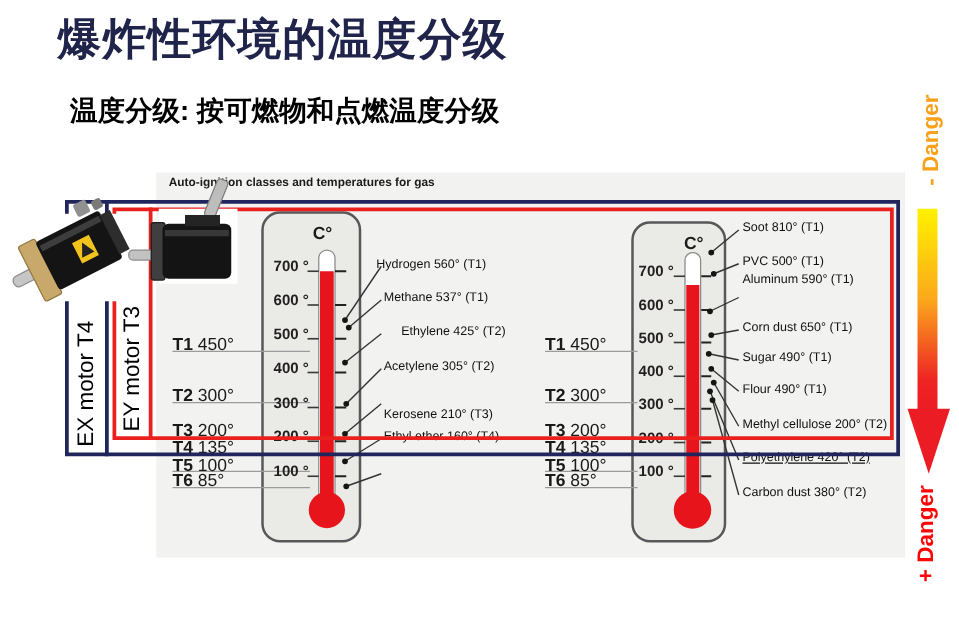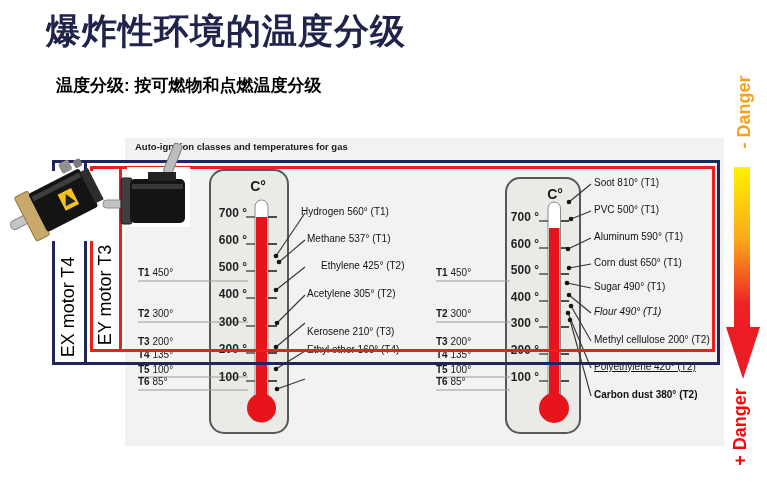--- a/index.html
+++ b/index.html
@@ -1,26 +1,26 @@
 <!DOCTYPE html>
 <html><head>
 <meta charset="utf-8">
 <style>
   html,body{margin:0;padding:0;background:#fff;}
   .stage{position:relative;width:767px;height:499px;background:#fff;overflow:hidden;
          font-family:"Liberation Sans","DejaVu Sans",sans-serif;}
   .abs{position:absolute;}
   .page-title{left:46px;top:8px;font-size:35px;font-weight:bold;color:#20244A;letter-spacing:1px;white-space:nowrap;}
-  .subtitle{left:56px;top:74px;font-size:17px;font-weight:bold;color:#000;white-space:nowrap;}
+  .subtitle{left:56px;top:74px;font-size:22px;font-weight:bold;color:#000;white-space:nowrap;}
   .panel{left:125px;top:138px;width:599px;height:308px;background:#F2F2F1;z-index:1;}
   .layer{z-index:3;}
   .hdr{font-size:9.5px;font-weight:bold;color:#1a1a1a;white-space:nowrap;z-index:3;}
   .cdeg{font-size:14px;font-weight:bold;color:#1a1a1a;width:36px;text-align:center;z-index:3;}
   .tick{font-size:12px;font-weight:bold;color:#231F20;width:42px;text-align:right;z-index:3;white-space:nowrap;}
-  .tclass{font-size:10px;color:#1a1a1a;z-index:3;white-space:nowrap;}
+  .tclass{font-size:14px;color:#1a1a1a;z-index:3;white-space:nowrap;}
   .tclass .b{font-weight:bold;}
   .sub{font-size:10px;color:#111;z-index:3;white-space:nowrap;}
   .sub.wrap{white-space:normal;width:112px;line-height:1.2;}
   .vlabel{font-size:18px;color:#000;width:140px;height:20px;text-align:center;
           transform:rotate(-90deg);z-index:3;white-space:nowrap;}
   .vdanger{font-size:18px;font-weight:bold;width:96px;height:20px;text-align:center;
            transform:rotate(-90deg);z-index:3;white-space:nowrap;}
   .danger-less{color:#F9A11B;}
   .danger-more{color:#FE0505;}
   .box{box-sizing:border-box;z-index:4;}
@@ -200,27 +200,27 @@
 
   <div class="abs sub" style="left:301px;top:206px;">Hydrogen 560° (T1)</div>
   <div class="abs sub" style="left:307px;top:233px;">Methane 537° (T1)</div>
   <div class="abs sub" style="left:321px;top:260px;">Ethylene 425° (T2)</div>
   <div class="abs sub" style="left:307px;top:288px;">Acetylene 305° (T2)</div>
   <div class="abs sub" style="left:307px;top:326px;">Kerosene 210° (T3)</div>
   <div class="abs sub" style="left:307px;top:344px;">Ethyl ether 160° (T4)</div>
 
   <div class="abs sub" style="left:594px;top:177px;">Soot 810° (T1)</div>
   <div class="abs sub" style="left:594px;top:204px;">PVC 500° (T1)</div>
-  <div class="abs sub" style="left:594px;top:231px;">Aluminum 590° (T1)</div>
+  <div class="abs sub" style="left:594px;top:218px;">Aluminum 590° (T1)</div>
   <div class="abs sub" style="left:594px;top:257px;">Corn dust 650° (T1)</div>
   <div class="abs sub" style="left:594px;top:281px;">Sugar 490° (T1)</div>
-  <div class="abs sub" style="left:594px;top:306px;font-style:italic;">Flour 490° (T1)</div>
+  <div class="abs sub" style="left:594px;top:306px;">Flour 490° (T1)</div>
   <div class="abs sub" style="left:594px;top:334px;">Methyl cellulose 200° (T2)</div>
   <div class="abs sub" style="left:594px;top:361px;text-decoration:underline;">Polyethylene 420° (T2)</div>
-  <div class="abs sub" style="left:594px;top:389px;font-weight:bold;">Carbon dust 380° (T2)</div>
+  <div class="abs sub" style="left:594px;top:389px;">Carbon dust 380° (T2)</div>
 
   <div class="abs vlabel" style="left:-2px;top:297px;">EX motor T4</div>
   <div class="abs vlabel" style="left:35px;top:285px;">EY motor T3</div>
 
   <div class="abs vdanger danger-less" style="left:696px;top:102px;">- Danger</div>
   <div class="abs vdanger danger-more" style="left:692px;top:417px;">+ Danger</div>
 
   <div class="abs box box-ex"></div>
   <div class="abs vline-ex"></div>
   <div class="abs box box-ey"></div>

